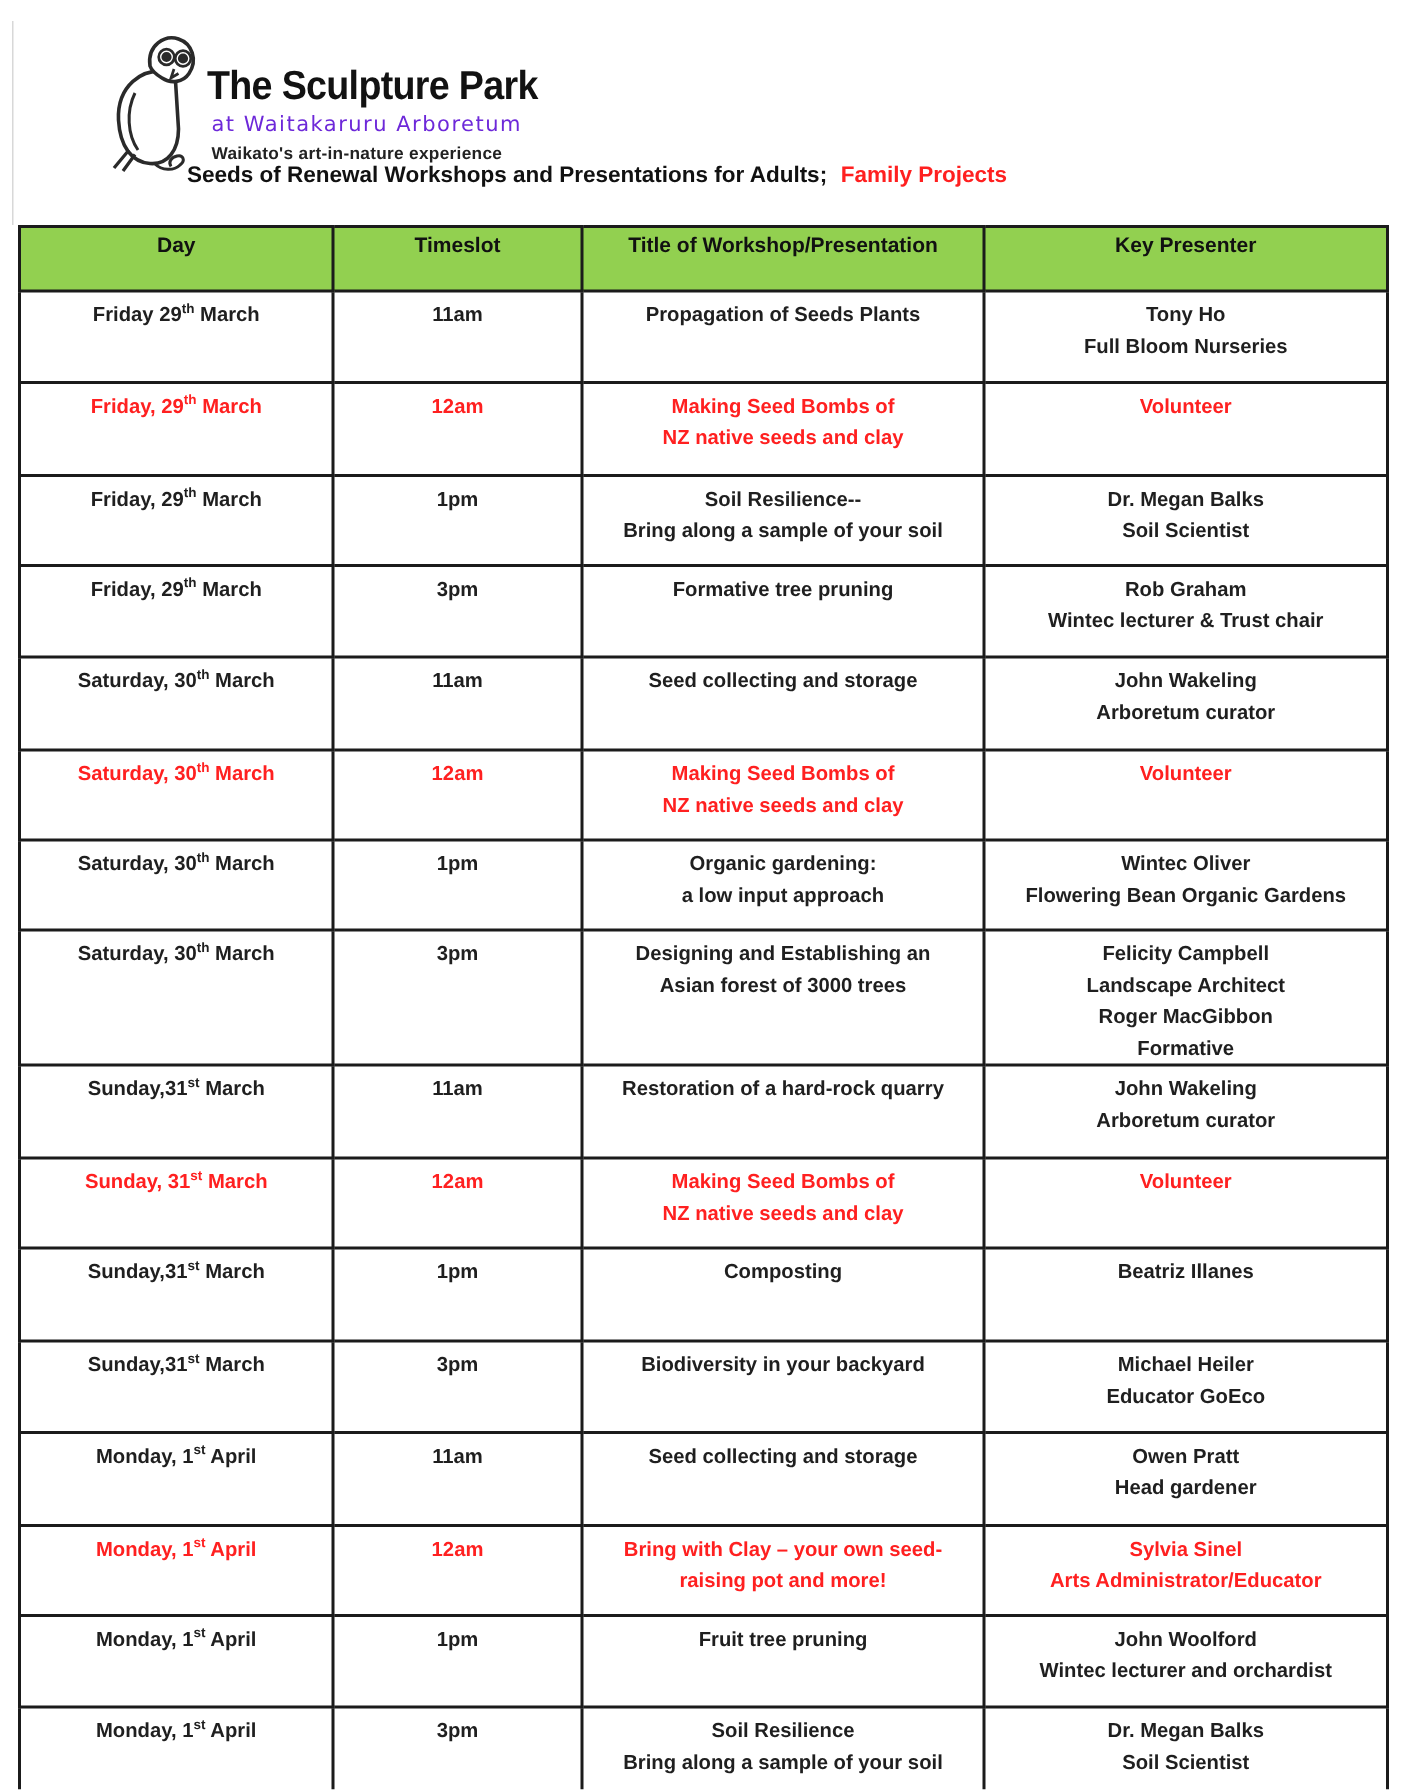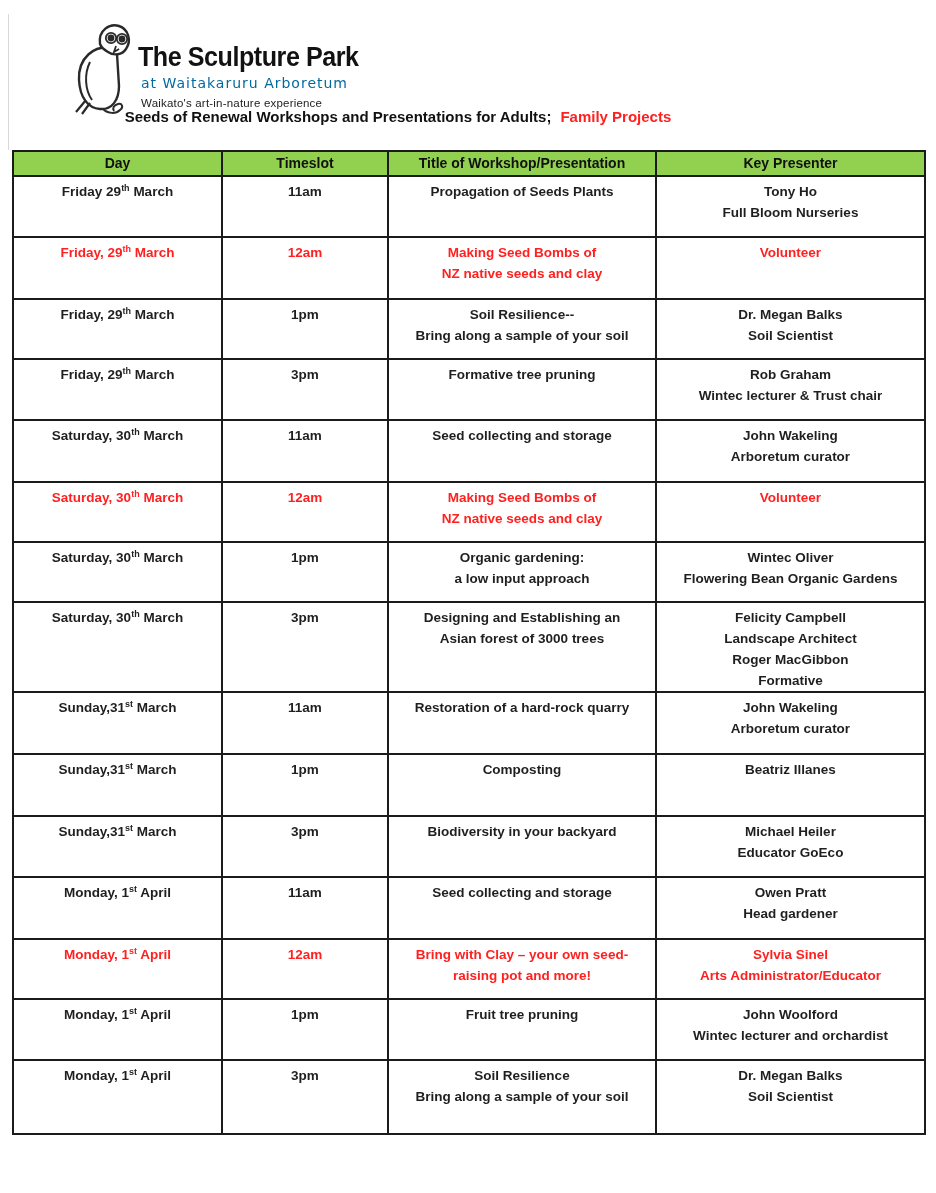--- a/index.html
+++ b/index.html
@@ -25,44 +25,44 @@
   .owl{position:absolute;left:70px;top:6px;}
   .logo-title{
     position:absolute;left:138px;top:26px;
     font-size:27px;font-weight:700;color:#121212;
     letter-spacing:-0.5px;transform:scaleX(.93);transform-origin:left top;
     white-space:nowrap;
   }
   .logo-subtitle{
     position:absolute;left:141px;top:59px;
     font-family:"DejaVu Sans",sans-serif;
-    font-size:14px;color:#0369a1;letter-spacing:1px;white-space:nowrap;
+    font-size:14px;color:#6d28d9;letter-spacing:1px;white-space:nowrap;
   }
   .logo-tagline{
     position:absolute;left:141px;top:81px;
-    font-size:11.5px;font-weight:400;color:#222;letter-spacing:.2px;white-space:nowrap;
+    font-size:11.5px;font-weight:700;color:#222;letter-spacing:.2px;white-space:nowrap;
   }
   
   .doc-title{
     position:absolute;left:0;top:108px;width:796px;
     text-align:center;font-size:15px;font-weight:700;color:#111;
     white-space:nowrap;
   }
   .doc-title .highlight{color:var(--red);margin-left:9px;}
   
   table.schedule{
     position:absolute;left:12px;top:150px;width:912px;
     border-collapse:collapse;table-layout:fixed;
   }
   table.schedule th{
     background:var(--green);
     border:2px solid var(--border);
     height:20px;
     font-size:14px;font-weight:700;color:#111;
-    padding:1px 2px 2px 2px;
+    padding:1px 2px 20px 2px;
   }
   table.schedule td{
     border:2px solid var(--border);
     vertical-align:top;text-align:center;
     font-size:13.5px;font-weight:700;line-height:21px;
     color:var(--ink);
     padding:4px 3px 0 3px;
     overflow:hidden;
   }
   table.schedule tr.red td{color:var(--red);}
@@ -218,20 +218,31 @@
           <td><span>Sunday,31</span><sup>st</sup><span> March</span></td>
           <td>11am</td>
           <td>
             <div>Restoration of a hard-rock quarry</div>
           </td>
           <td>
             <div>John Wakeling</div>
             <div>Arboretum curator</div>
           </td>
         </tr>
+        <tr class="red" style="height: 60px;">
+          <td><span>Sunday, 31</span><sup>st</sup><span> March</span></td>
+          <td>12am</td>
+          <td>
+            <div>Making Seed Bombs of</div>
+            <div>NZ native seeds and clay</div>
+          </td>
+          <td>
+            <div>Volunteer</div>
+          </td>
+        </tr>
         <tr style="height: 62px;">
           <td><span>Sunday,31</span><sup>st</sup><span> March</span></td>
           <td>1pm</td>
           <td>
             <div>Composting</div>
           </td>
           <td>
             <div>Beatriz Illanes</div>
           </td>
         </tr>

